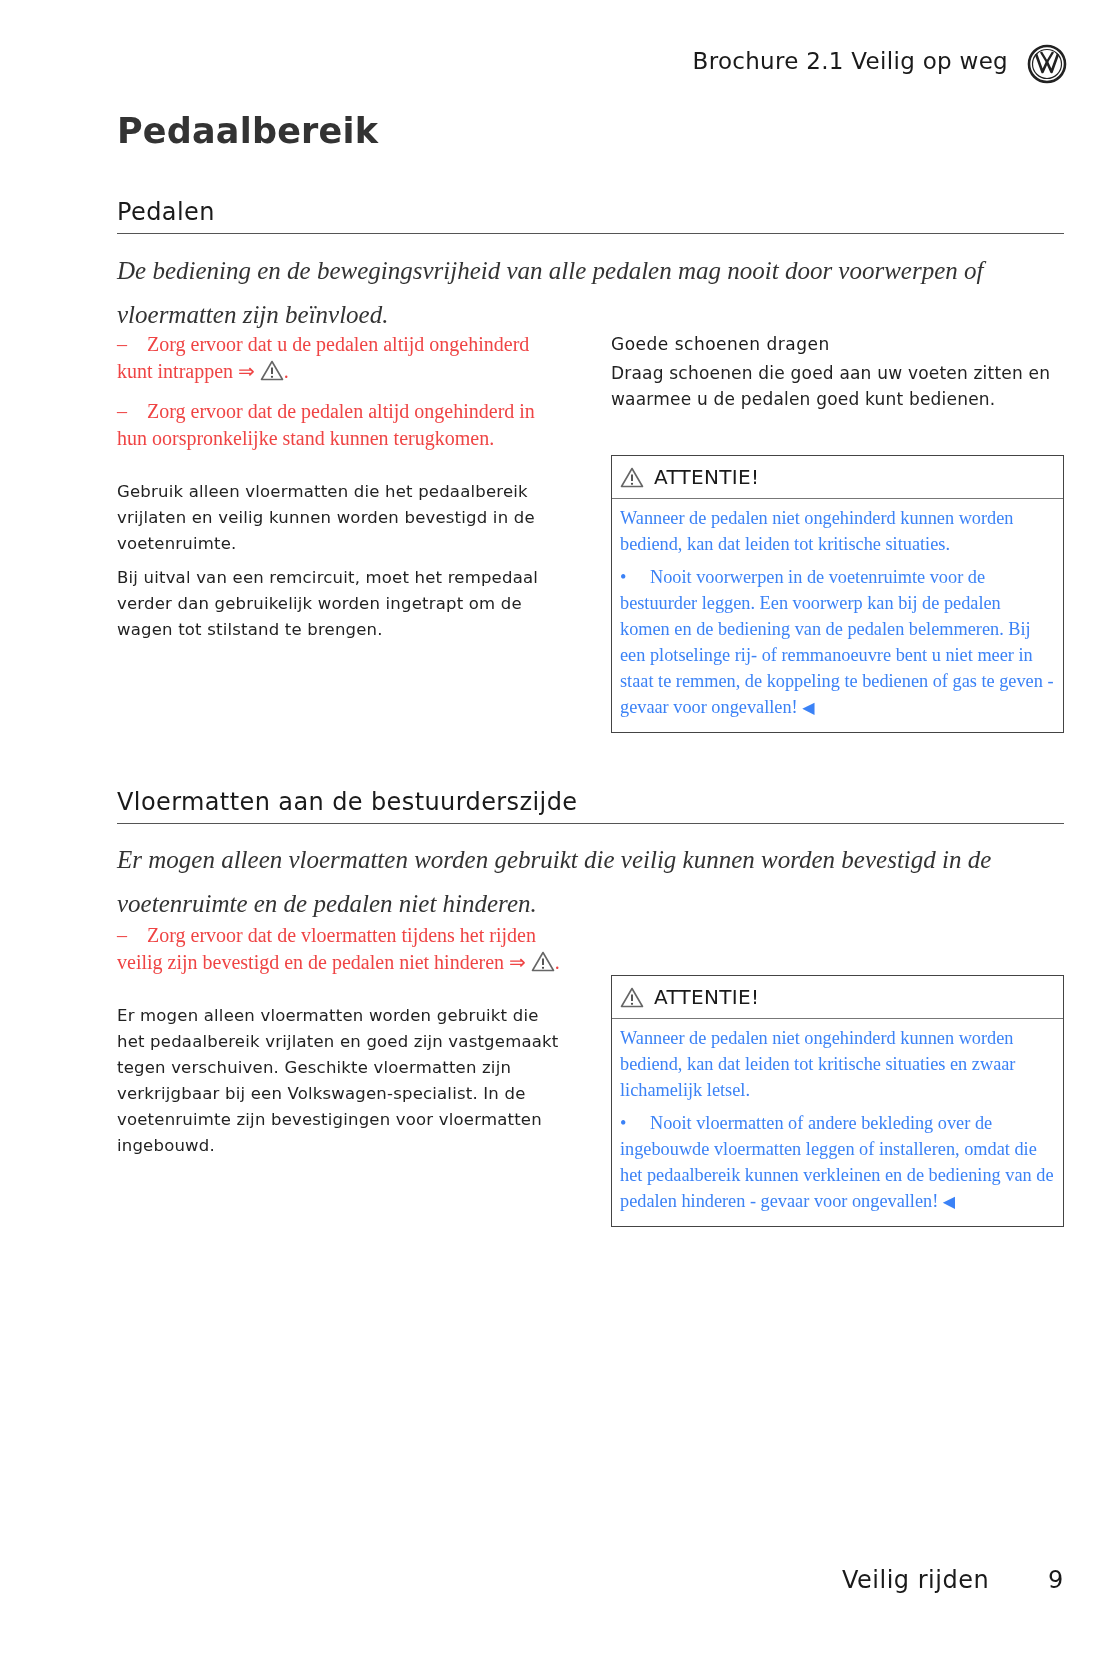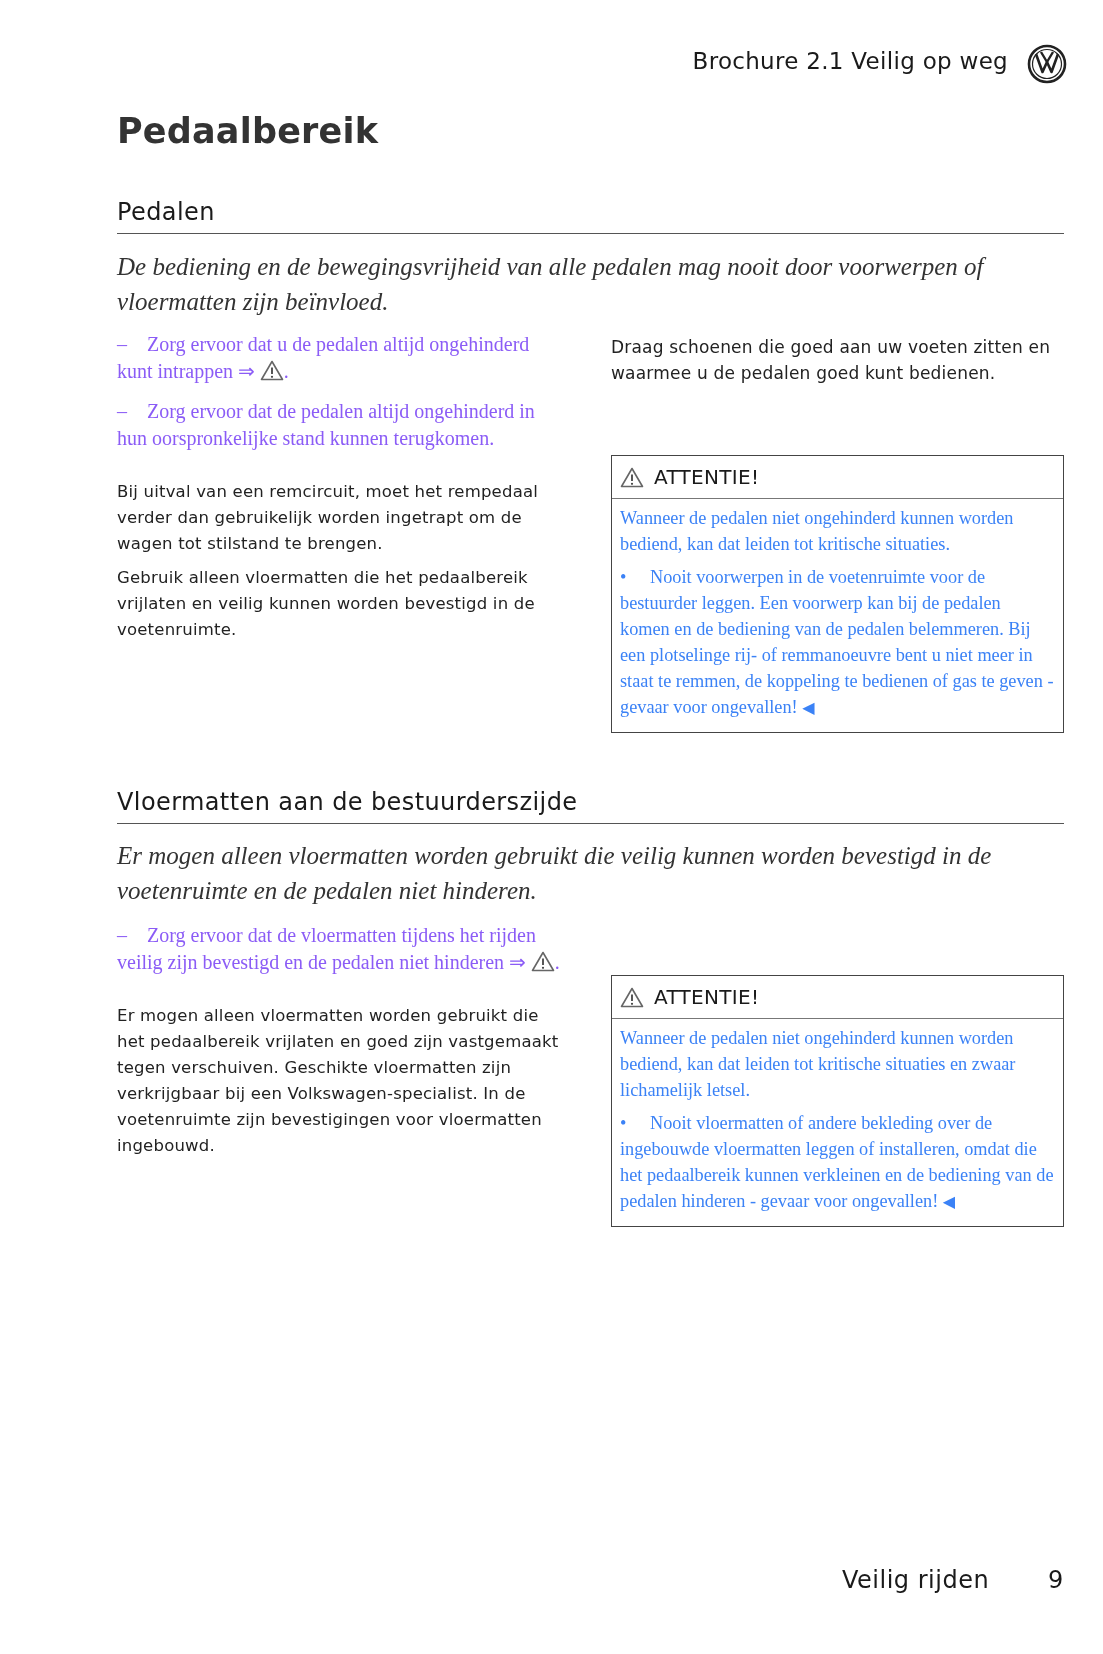--- a/index.html
+++ b/index.html
@@ -8,26 +8,26 @@
   .serif { font-family: "Liberation Serif", serif; }
 
   .header { position: absolute; top: 48px; right: 95px; font-size: 23px; font-weight: 500; letter-spacing: 0.3px; }
   .vw-logo { position: absolute; top: 44px; right: 36px; width: 40px; height: 40px; }
 
   .page-title { position: absolute; left: 117px; top: 111px; font-size: 35px; font-weight: bold; color: #333; letter-spacing: 0.2px; margin: 0; }
 
   .section-heading { position: absolute; left: 117px; font-size: 24px; font-weight: normal; margin: 0; letter-spacing: 0.4px; }
   .rule { position: absolute; left: 117px; width: 947px; height: 0; border-top: 1.5px solid #555; }
 
-  .lead { position: absolute; left: 117px; width: 920px; font-style: italic; font-size: 25px; line-height: 35px; color: #333; margin: 0; }
+  .lead { position: absolute; left: 117px; width: 920px; font-style: italic; font-size: 25px; line-height: 44px; color: #333; margin: 0; }
 
   .col-left { position: absolute; left: 117px; width: 448px; }
   .col-right { position: absolute; left: 611px; width: 444px; }
 
-  .dash-item { font-size: 20px; line-height: 27px; margin: 0 0 13px 0; color: #8b5cf6; }
+  .dash-item { font-size: 20px; line-height: 27px; margin: 0 0 13px 0; color: #ef4444; }
   .dash-item .dash { display: inline-block; width: 30px; }
   .small-para { font-size: 16.5px; line-height: 26px; margin: 0 0 8px 0; color: #222; letter-spacing: 0.2px; }
 
   .subhead { font-size: 17px; font-weight: 500; margin: 0 0 6px 0; letter-spacing: 0.5px; }
 
   .warn-icon { display: inline-block; width: 24px; height: 21px; vertical-align: -3px; }
 
   .warning-box { position: absolute; left: 611px; width: 453px; border: 1.3px solid #444; box-sizing: border-box; }
   .warning-head { height: 42px; border-bottom: 1.3px solid #777; display: flex; align-items: center; padding-left: 8px; }
   .warning-title { font-size: 20px; margin-left: 10px; letter-spacing: 0.3px; }
@@ -63,25 +63,26 @@
     <svg class="warn-icon" viewBox="0 0 24 21">
         <path d="M12 1.5 L22.5 19.5 L1.5 19.5 Z" fill="none" stroke="#666" stroke-width="1.6" stroke-linejoin="round"></path>
         <line x1="12" y1="7.5" x2="12" y2="14" stroke="#444" stroke-width="1.8"></line>
         <circle cx="12" cy="16.8" r="1.1" fill="#444"></circle>
       </svg><span>.</span>
   </p>
   <p class="dash-item">
     <span class="dash">–</span><span>Zorg ervoor dat de pedalen altijd ongehinderd in hun oorspronkelijke stand kunnen terugkomen.</span>
   </p>
   <div style="height:14px;"></div>
+  <p class="small-para sans">Gebruik alleen vloermatten die het pedaalbereik vrijlaten en veilig kunnen worden bevestigd in de voetenruimte.</p>
   <p class="small-para sans">Bij uitval van een remcircuit, moet het rempedaal verder dan gebruikelijk worden ingetrapt om de wagen tot stilstand te brengen.</p>
-  <p class="small-para sans">Gebruik alleen vloermatten die het pedaalbereik vrijlaten en veilig kunnen worden bevestigd in de voetenruimte.</p>
 </div>
 
 <div class="col-right" style="top:334px;">
+  <h3 class="subhead sans">Goede schoenen dragen</h3>
   <p class="small-para sans" style="font-size:17px;">Draag schoenen die goed aan uw voeten zitten en waarmee u de pedalen goed kunt bedienen.</p>
 </div>
 
 <div class="warning-box" style="top:455px;">
   <div class="warning-head">
     <svg class="warn-icon" viewBox="0 0 24 21">
         <path d="M12 1.5 L22.5 19.5 L1.5 19.5 Z" fill="none" stroke="#666" stroke-width="1.6" stroke-linejoin="round"></path>
         <line x1="12" y1="7.5" x2="12" y2="14" stroke="#444" stroke-width="1.8"></line>
         <circle cx="12" cy="16.8" r="1.1" fill="#444"></circle>
       </svg>

